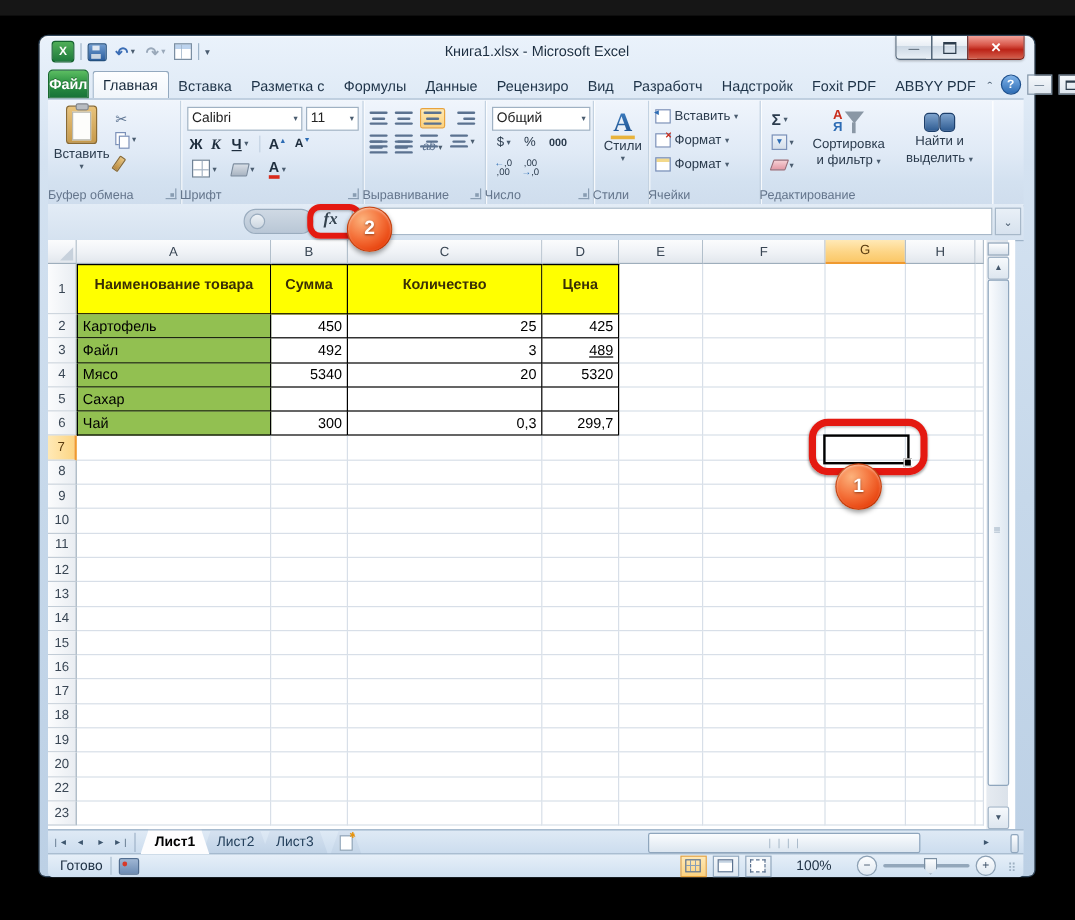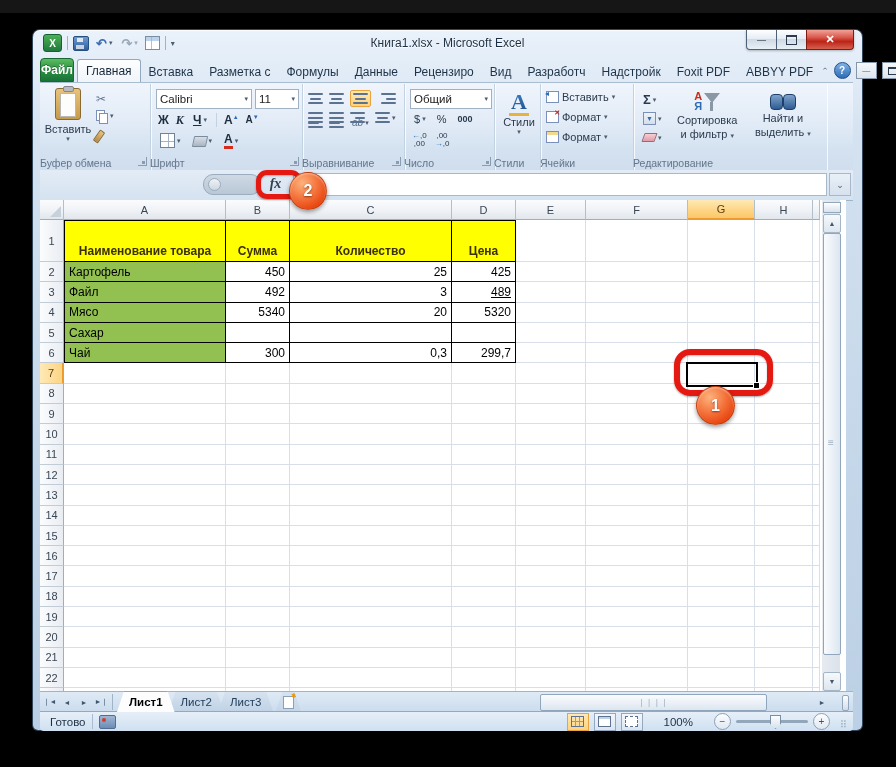--- a/index.html
+++ b/index.html
@@ -148,21 +148,21 @@
     border-left:11px solid transparent;border-bottom:11px solid #c7d1dc}
   .gridrows{position:absolute;left:0;top:20px}
   .grow{display:flex}
   .rhdr{flex:none;width:24px;box-sizing:border-box;background:linear-gradient(90deg,#fbfcfd,#e9edf2);
     border-right:1px solid #9eaebc;border-bottom:1px solid #c2ccd6;display:flex;align-items:center;justify-content:center;
     font-size:11px;color:#394654}
   .rhdr.selrow{background:linear-gradient(90deg,#ffe9b6,#fcd584);border-right:2px solid #ef9a2f;color:#5a3c10}
   .cell{flex:none;box-sizing:border-box;border-right:1px solid #d8dfe8;border-bottom:1px solid #d8dfe8;
     font-size:12px;color:#000;display:flex;align-items:center;overflow:hidden}
   .cell.ych{background:#ffff00;border-right:1px solid #000;border-bottom:1px solid #000;
-    font-weight:bold;color:#3a2f05;align-items:flex-end;justify-content:center;padding-bottom:3px;font-size:12px}
+    font-weight:bold;color:#3a2f05;align-items:flex-end;justify-content:center;padding-bottom:17px;font-size:12px}
   .cell.ych.first{border-left:1px solid #000}
   .cell.topb{border-top:1px solid #000}
   .cell.gname{background:#92c051;border-right:1px solid #000;border-bottom:1px solid #000;padding-left:4px}
   .cell.gname.first{border-left:1px solid #000}
   .cell.tval{border-right:1px solid #000;border-bottom:1px solid #000;justify-content:flex-end;padding-right:4px}
   .selection{position:absolute;border:2px solid #000;background:transparent}
   .selection::after{content:"";position:absolute;right:-4px;bottom:-4px;width:5px;height:5px;background:#000;border:1px solid #fff}
   
   .vscroll{position:absolute;left:782px;top:0;width:18px;height:491px;background:linear-gradient(90deg,#e6ebf1,#dbe2ea)}
   .vsplit{position:absolute;left:1px;top:2px;width:16px;height:9px;background:linear-gradient(#fdfeff,#d9e2ec);border:1px solid #93a7bb}
@@ -769,32 +769,20 @@
           <div class="cell" style="width: 64px;"></div>
           <div class="cell" style="width: 162px;"></div>
           <div class="cell" style="width: 64px;"></div>
           <div class="cell" style="width: 70px;"></div>
           <div class="cell" style="width: 102px;"></div>
           <div class="cell" style="width: 67px;"></div>
           <div class="cell" style="width: 58px;"></div>
           <div class="cell" style="width: 7px;"></div>
         </div>
         <div class="grow" style="height: 20.3px;">
-          <div class="rhdr">21</div>
-          <div class="cell" style="width: 162px;"></div>
-          <div class="cell" style="width: 64px;"></div>
-          <div class="cell" style="width: 162px;"></div>
-          <div class="cell" style="width: 64px;"></div>
-          <div class="cell" style="width: 70px;"></div>
-          <div class="cell" style="width: 102px;"></div>
-          <div class="cell" style="width: 67px;"></div>
-          <div class="cell" style="width: 58px;"></div>
-          <div class="cell" style="width: 7px;"></div>
-        </div>
-        <div class="grow" style="height: 20.3px;">
           <div class="rhdr">22</div>
           <div class="cell" style="width: 162px;"></div>
           <div class="cell" style="width: 64px;"></div>
           <div class="cell" style="width: 162px;"></div>
           <div class="cell" style="width: 64px;"></div>
           <div class="cell" style="width: 70px;"></div>
           <div class="cell" style="width: 102px;"></div>
           <div class="cell" style="width: 67px;"></div>
           <div class="cell" style="width: 58px;"></div>
           <div class="cell" style="width: 7px;"></div>

